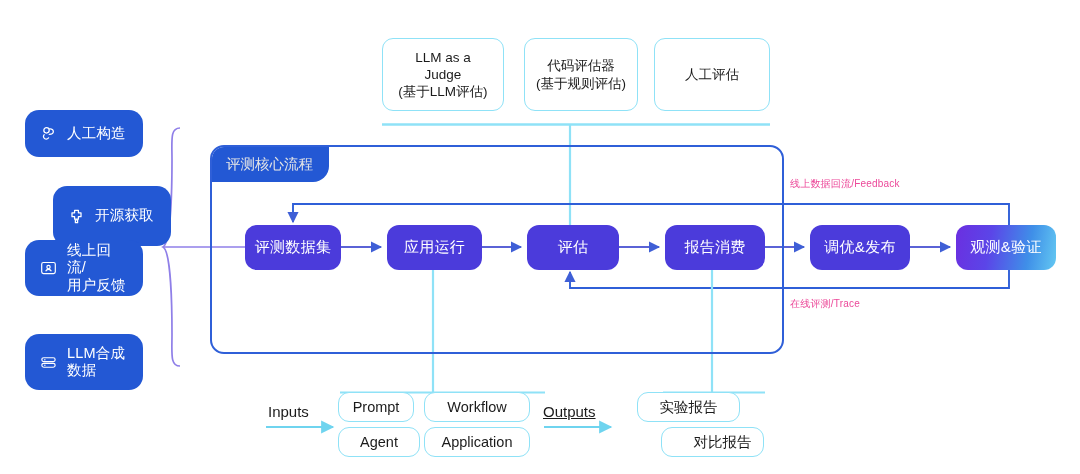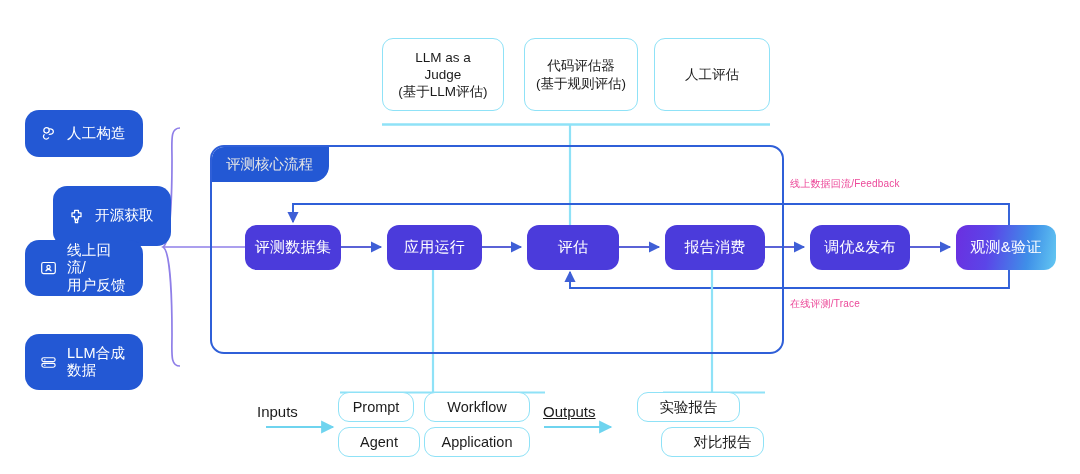--- a/index.html
+++ b/index.html
@@ -147,21 +147,21 @@
   <div class="node" style="left:245px;top:224.5px;width:96px;">评测数据集</div>
   <div class="node" style="left:387px;top:224.5px;width:95px;">应用运行</div>
   <div class="node" style="left:527px;top:224.5px;width:92px;">评估</div>
   <div class="node" style="left:665px;top:224.5px;width:100px;">报告消费</div>
   <div class="node" style="left:810px;top:224.5px;width:100px;">调优&amp;发布</div>
   <div class="node gradient" style="left:956px;top:224.5px;width:100px;">观测&amp;验证</div>
 
   <div class="loop-cap" style="left:790px;top:177px;">线上数据回流/Feedback</div>
   <div class="loop-cap" style="left:790px;top:297px;">在线评测/Trace</div>
 
-  <div class="io-label" style="left:257px;top:403px;">Inputs</div>
+  <div class="io-label" style="left:268px;top:403px;">Inputs</div>
   <div class="io-label" style="left:543px;top:403px;text-decoration:underline;">Outputs</div>
 
   <div class="cyanbox" style="left:338px;top:392px;width:76px;height:30px;font-size:14.5px;">Prompt</div>
   <div class="cyanbox" style="left:424px;top:392px;width:106px;height:30px;font-size:14.5px;">Workflow</div>
   <div class="cyanbox" style="left:338px;top:427px;width:82px;height:30px;font-size:14.5px;">Agent</div>
   <div class="cyanbox" style="left:424px;top:427px;width:106px;height:30px;font-size:14.5px;">Application</div>
 
   <div class="cyanbox" style="left:637px;top:392px;width:103px;height:30px;font-size:14.5px;">实验报告</div>
   <div class="cyanbox" style="left:661px;top:427px;width:103px;height:30px;font-size:14.5px;padding-left:20px;">对比报告</div>
 

